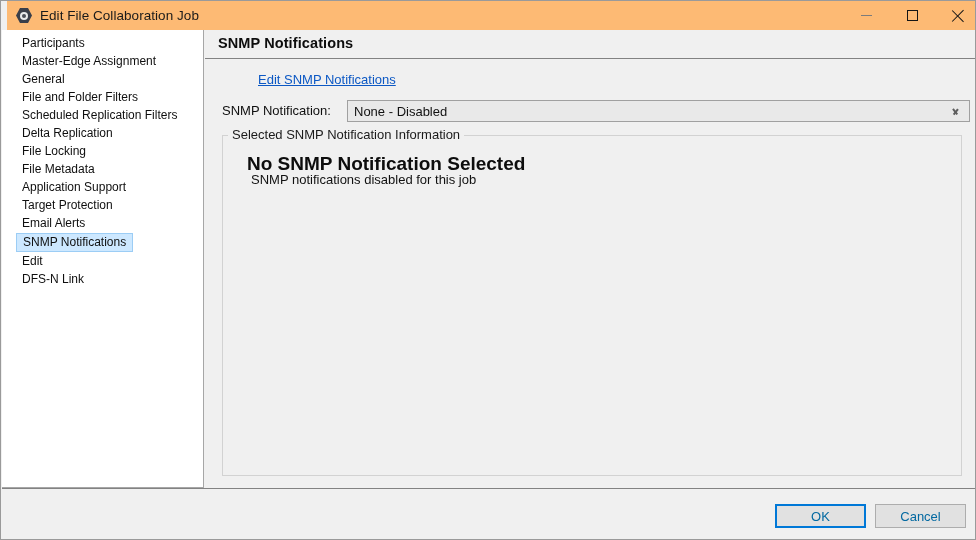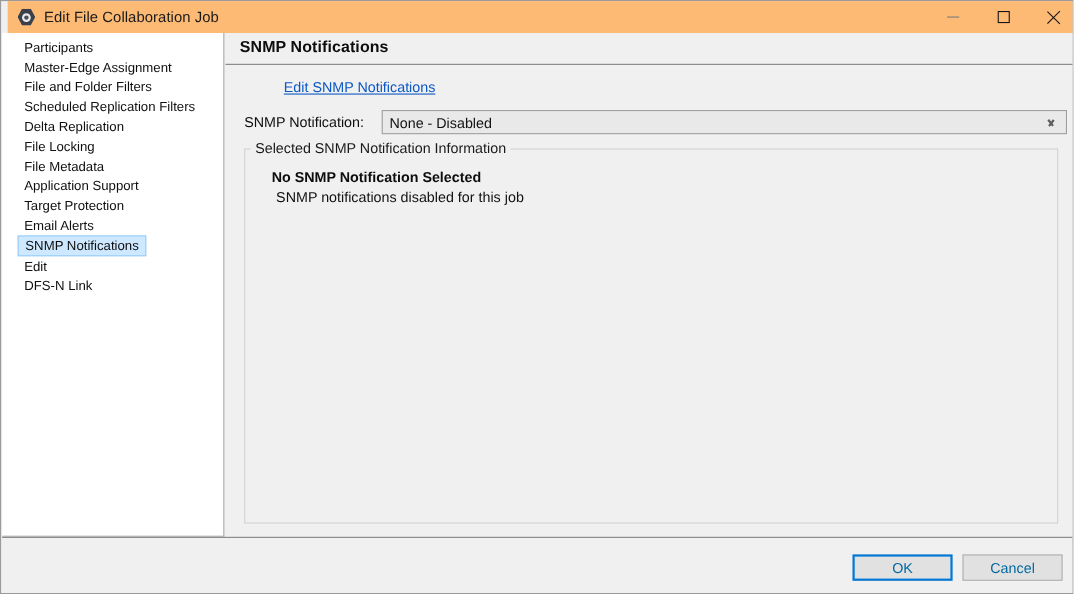--- a/index.html
+++ b/index.html
@@ -256,21 +256,21 @@
     background: #f0f0f0;
     padding: 0 4px;
     font-size: 13px;
     color: #1a1a1a;
     white-space: nowrap;
   }
   .gb-heading {
     position: absolute;
     left: 24px;
     top: 17px;
-    font-size: 13px;
+    font-size: 19px;
     font-weight: bold;
     color: #0d0d0d;
     white-space: nowrap;
   }
   .gb-sub {
     position: absolute;
     left: 28px;
     top: 36px;
     font-size: 13px;
     color: #111111;
@@ -343,20 +343,21 @@
       </div>
       <div class="winbtn">
         <div class="close-glyph"></div>
       </div>
     </div>
   </div>
 
   <div class="sidebar">
     <div class="nav-item first">Participants</div>
     <div class="nav-item">Master-Edge Assignment</div>
+    <div class="nav-item">General</div>
     <div class="nav-item">File and Folder Filters</div>
     <div class="nav-item">Scheduled Replication Filters</div>
     <div class="nav-item">Delta Replication</div>
     <div class="nav-item">File Locking</div>
     <div class="nav-item">File Metadata</div>
     <div class="nav-item">Application Support</div>
     <div class="nav-item">Target Protection</div>
     <div class="nav-item">Email Alerts</div>
     <div class="nav-item selected">SNMP Notifications</div>
     <div class="nav-item">Edit</div>

